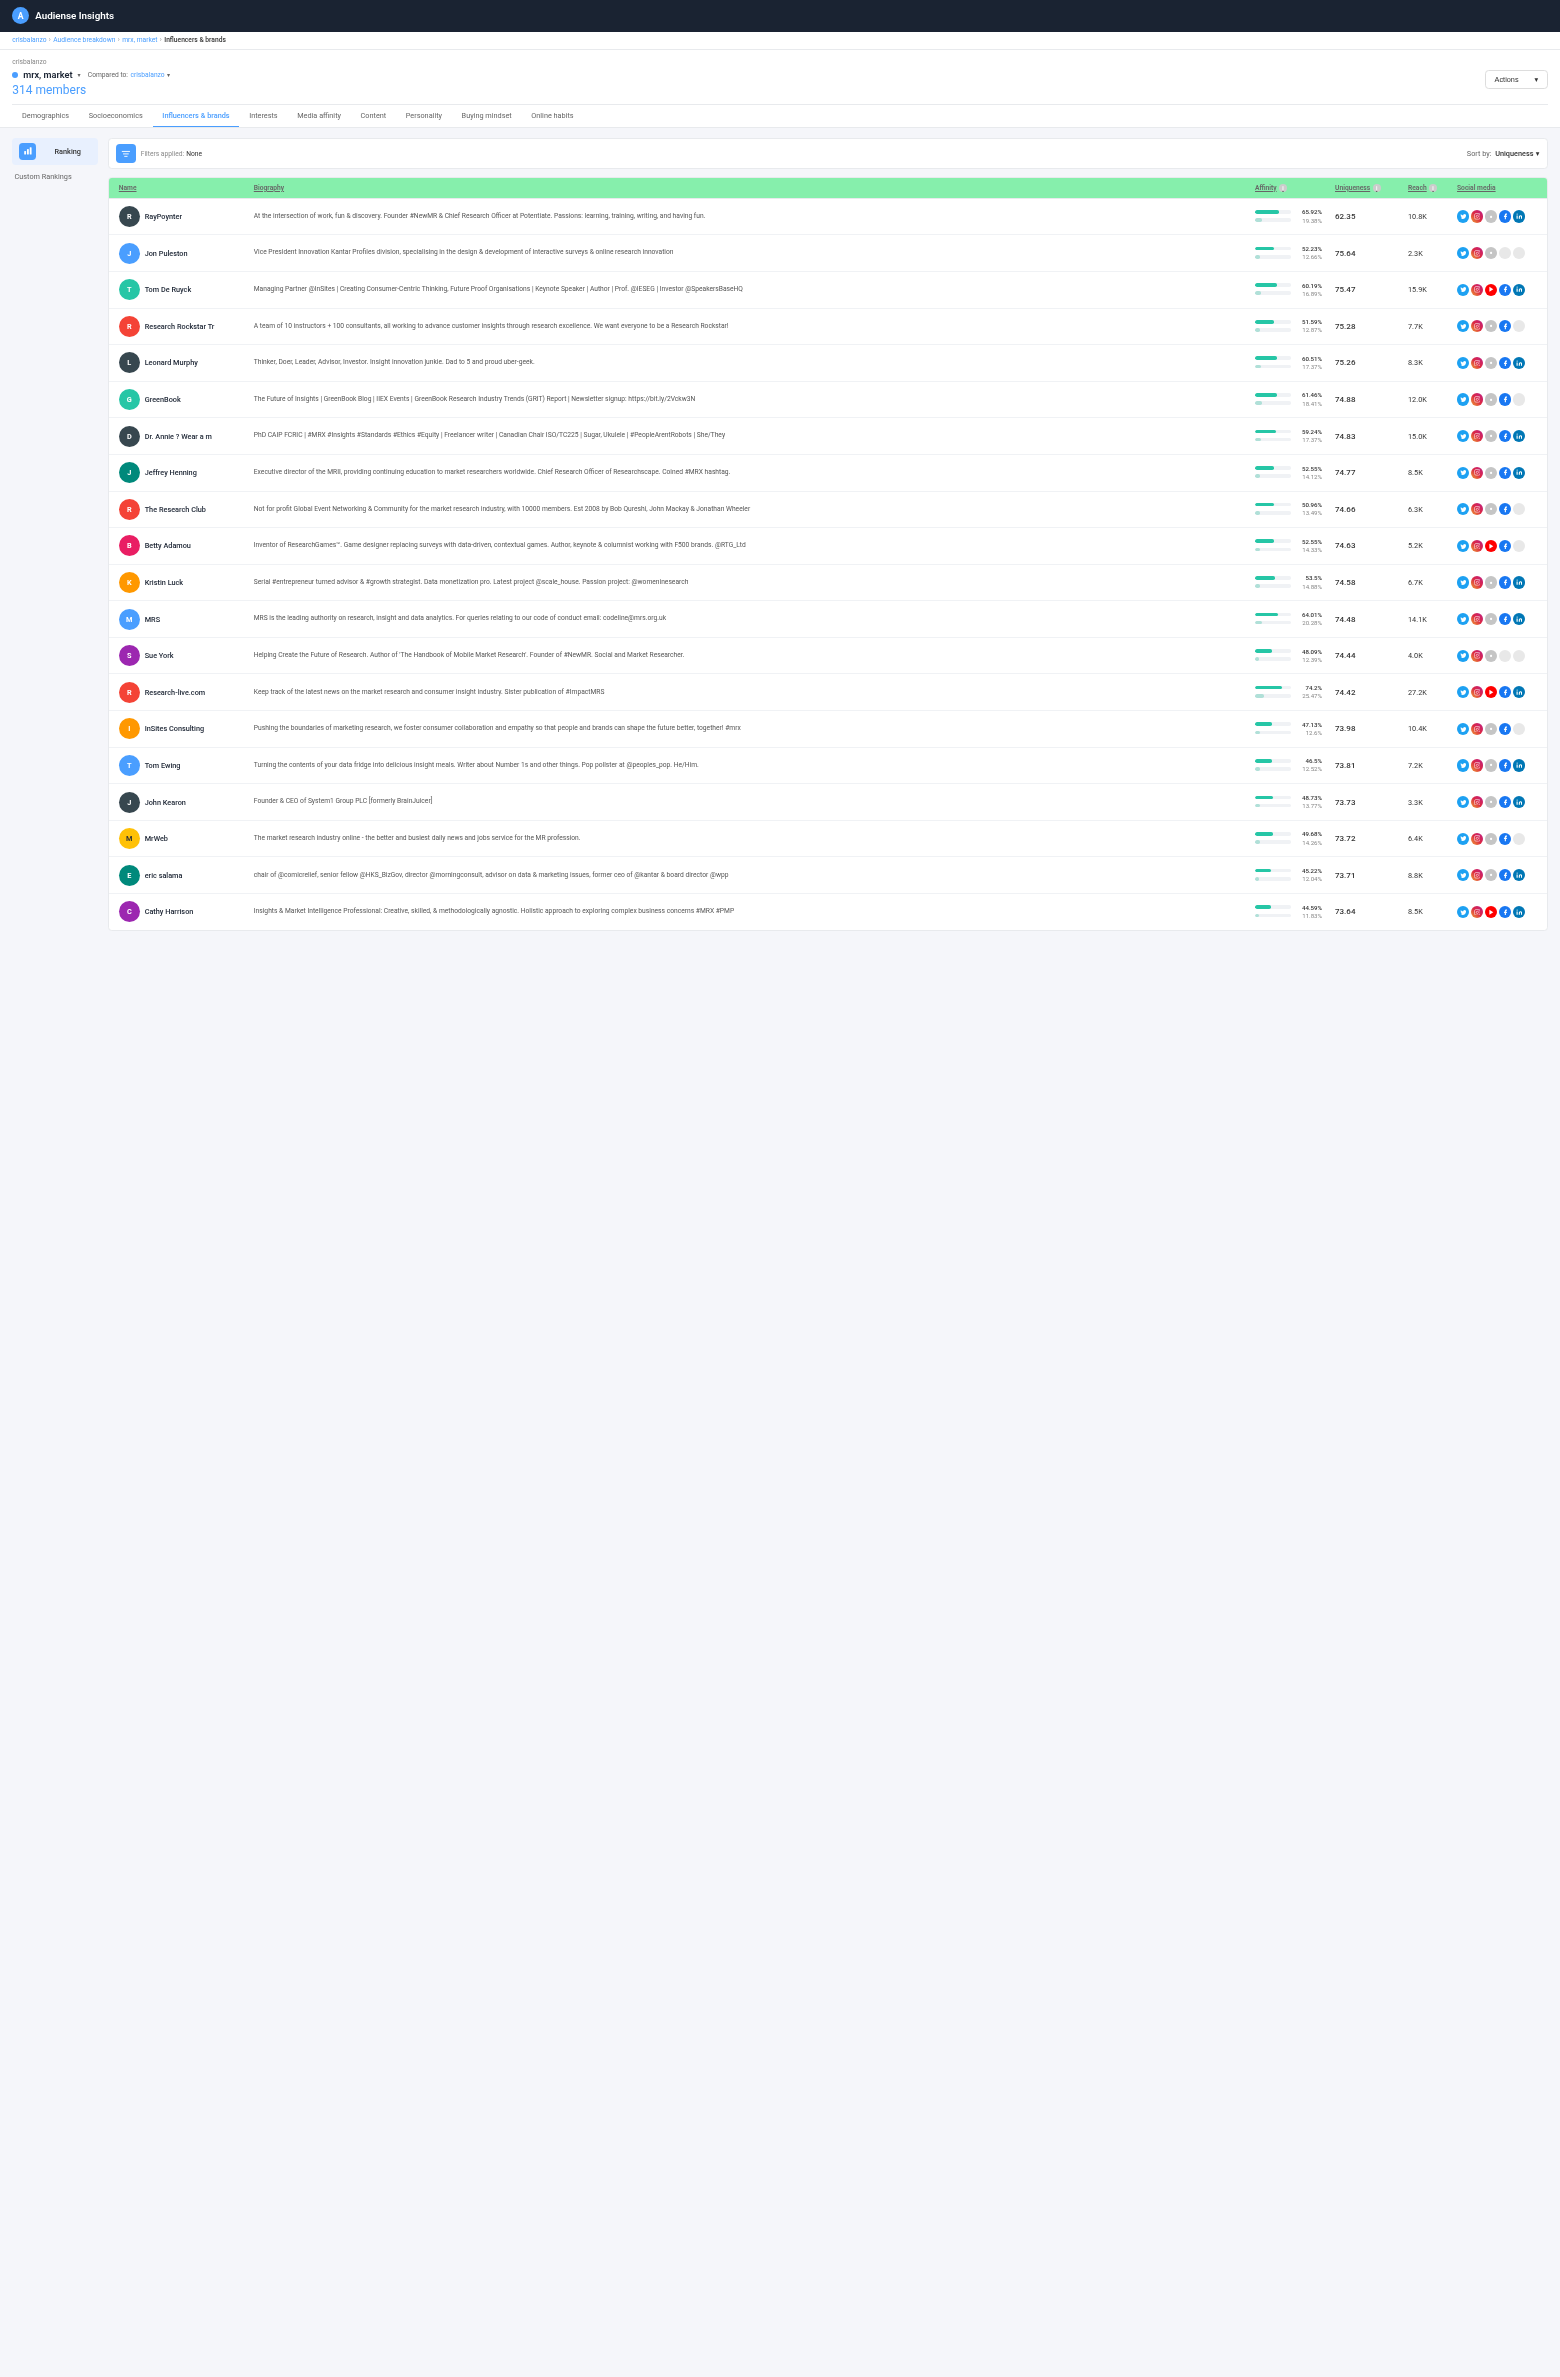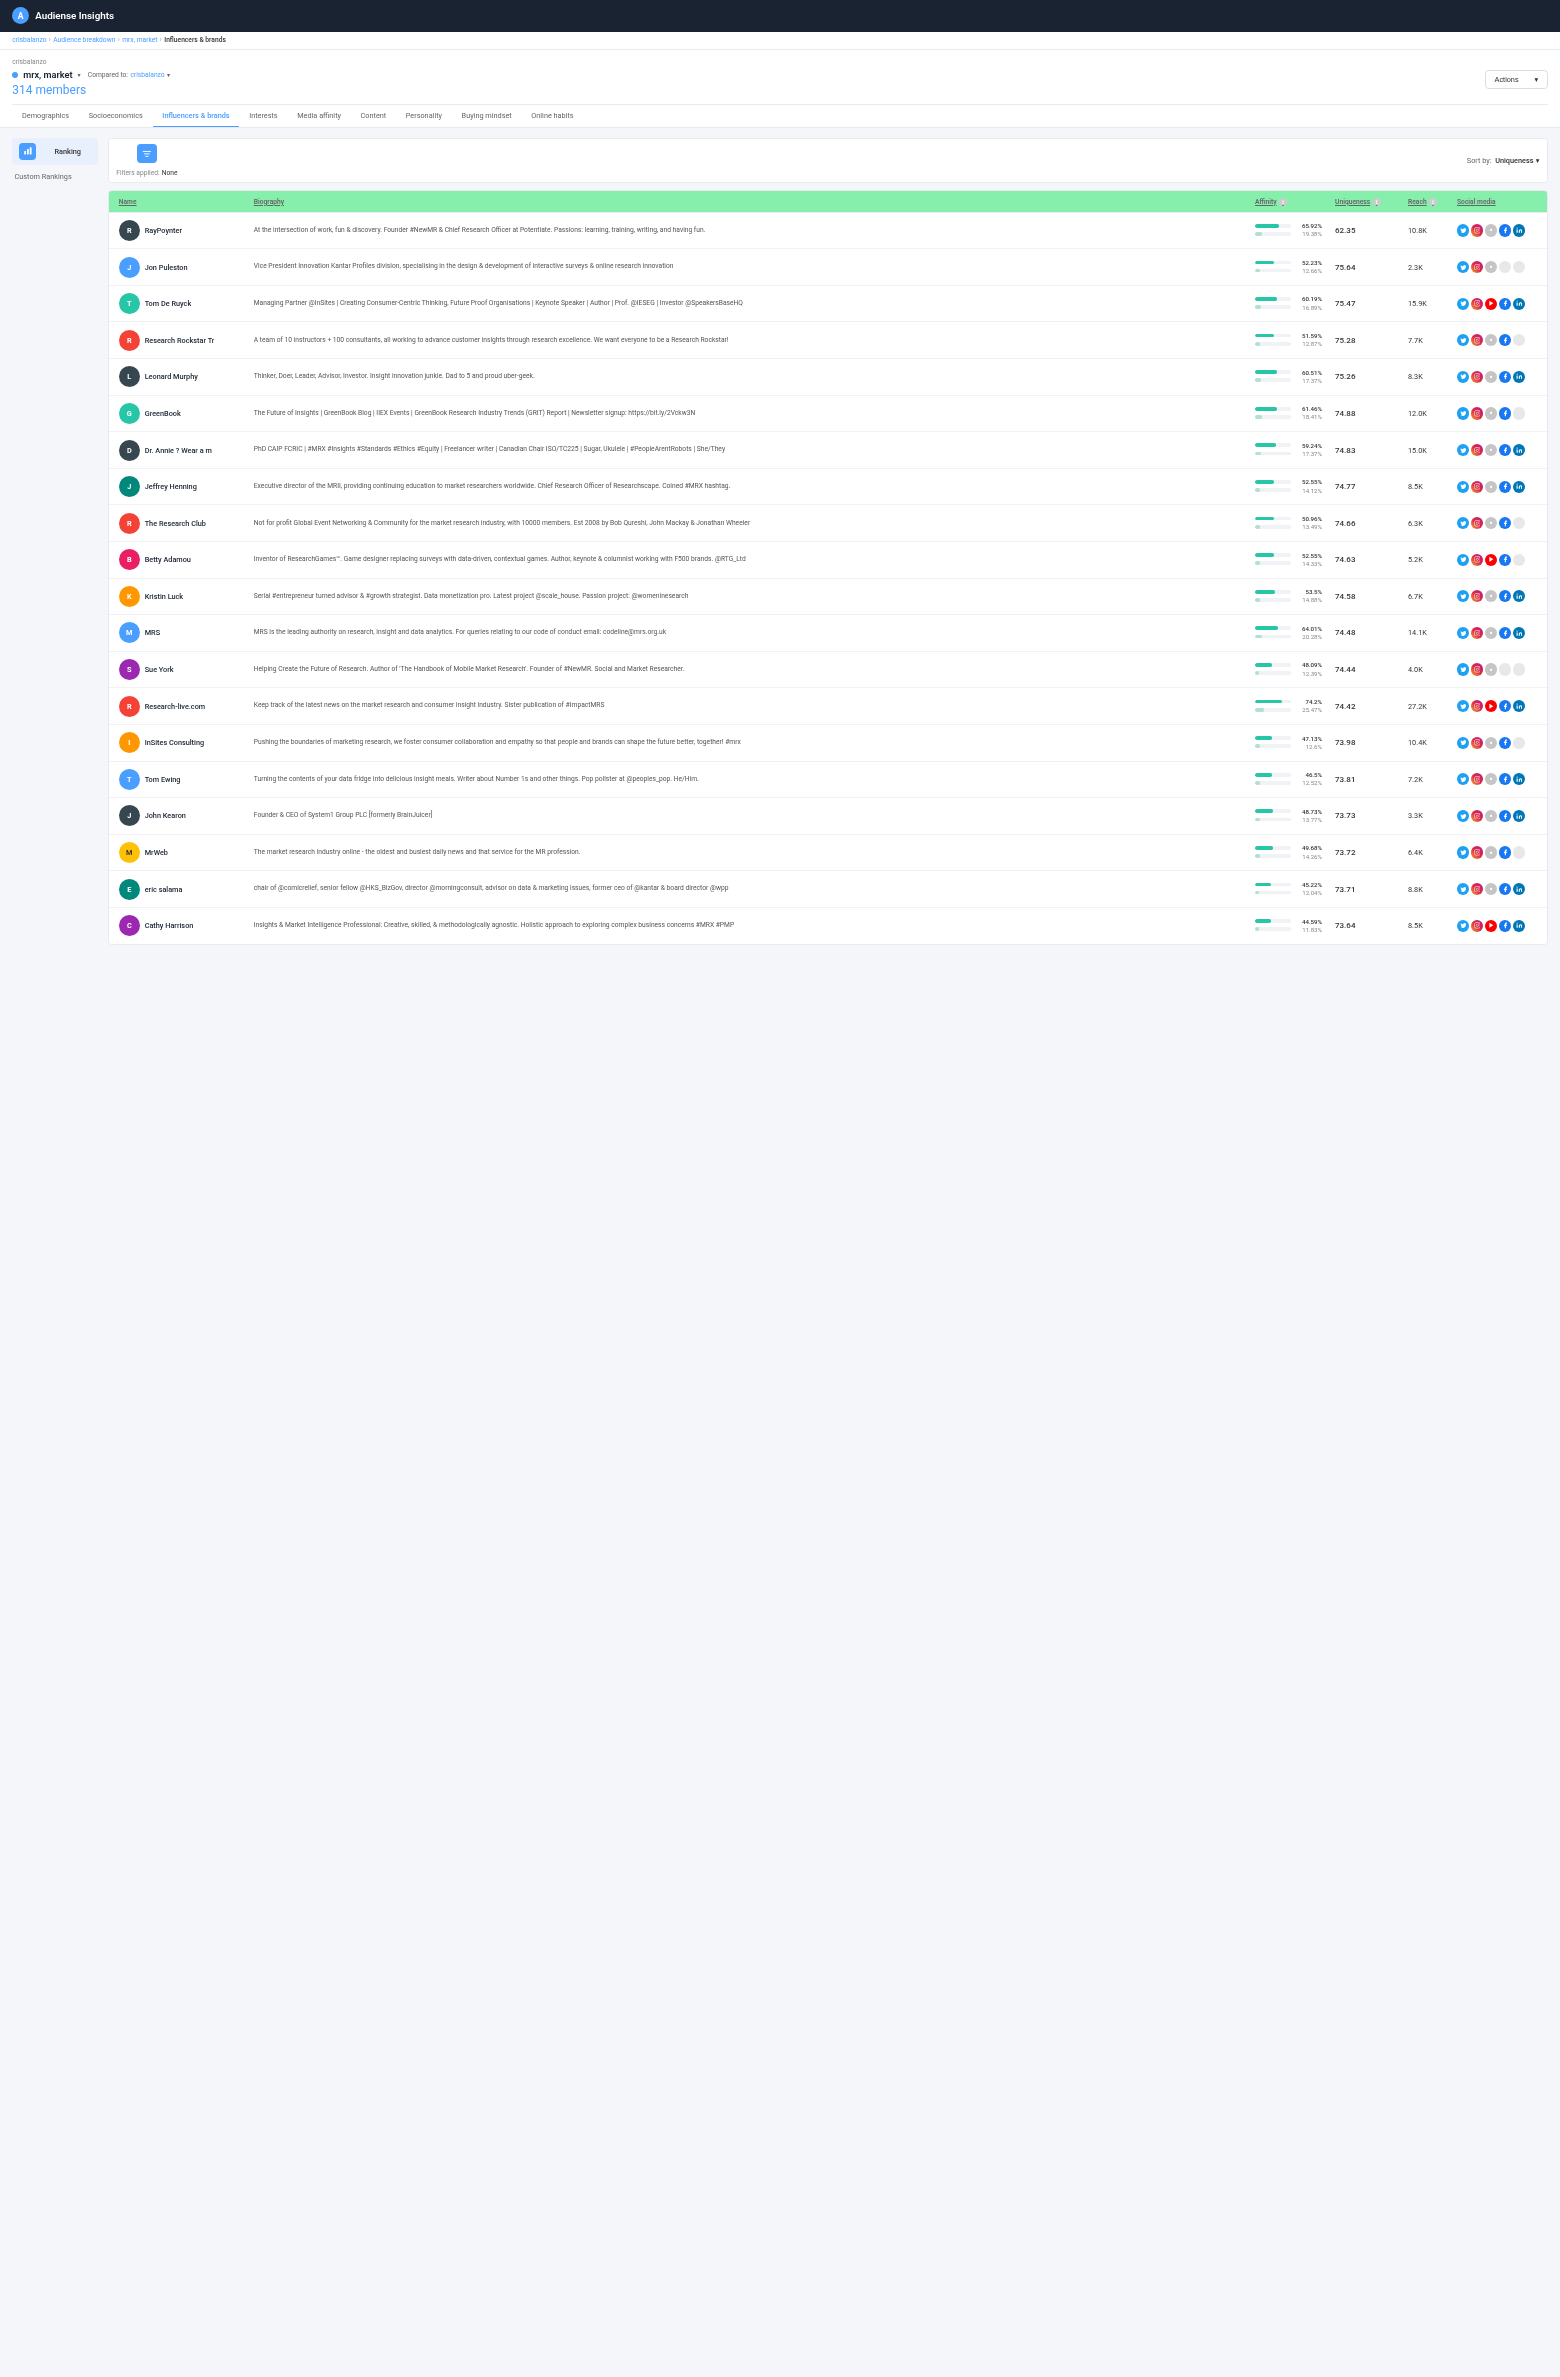--- a/index.html
+++ b/index.html
@@ -39,21 +39,21 @@
     
     
     .content-layout { display: flex; gap: 9.8px; }
     .sidebar { width: 86px; flex-shrink: 0; }
     .sidebar-item { padding: 4.9px 7.3px; border-radius: 3.7px; font-size: 7.3px; cursor: pointer; color: #333; background: #e8f0fe; font-weight: 500; margin-bottom: 2.4px; display: flex; align-items: center; gap: 18px; }
     .sidebar-item .sidebar-icon { width: 17px; height: 17px; background: #4a9eff; border-radius: 3.7px; display: flex; align-items: center; justify-content: center; }
     .sidebar-item-text { padding: 4.9px 2.4px; font-size: 7.3px; color: #666; cursor: pointer; }
     
     
     .filter-bar { display: flex; align-items: center; justify-content: space-between; margin-bottom: 7.3px; padding: 4.9px 7.3px; background: white; border: 0.6px solid #e8eaed; border-radius: 3.7px; }
-    .filter-left { display: flex; align-items: center; gap: 4.9px; flex-direction: column; }
+    .filter-left { display: flex; align-items: center; gap: 4.9px; }
     .filter-icon { width: 19.6px; height: 19.6px; background: #4a9eff; border-radius: 3.7px; display: flex; align-items: center; justify-content: center; color: white; font-size: 8.6px; }
     .filter-applied { font-size: 6.7px; color: #888; }
     .filter-value { font-size: 6.7px; color: #333; }
     .sort-by { display: flex; align-items: center; gap: 3.7px; font-size: 7.3px; color: #666; }
     .sort-dropdown { display: flex; align-items: center; gap: 2.4px; font-size: 7.3px; color: #333; font-weight: 500; cursor: pointer; }
     
     
     .table-container { background: white; border: 0.6px solid #e8eaed; border-radius: 3.7px; overflow: hidden; }
     .table-header { display: grid; grid-template-columns: 135px 1fr 80px 73px 49px 80px; padding: 6.1px 9.8px; border-bottom: 0.6px solid #e8eaed; background: #86efac; font-size: 6.7px; font-weight: 600; color: #666; align-items: center; text-decoration: underline; }
     .col-header { display: flex; align-items: center; gap: 2.4px; }
@@ -1058,21 +1058,21 @@
                     <circle cx="4" cy="4" r="2"></circle>
                   </svg>
                 </div>
               </div>
             </div>
             <div class="table-row">
               <div class="person-cell">
                 <div class="avatar av-amber">M</div>
                 <div class="person-name">MrWeb</div>
               </div>
-              <div class="bio-cell">The market research industry online - the oldest and busiest daily news and that service for the MR profession.</div>
+              <div class="bio-cell">The market research industry online - the better and busiest daily news and jobs service for the MR profession.</div>
               <div class="affinity-cell">
                 <div style="width: 67px;">
                   <div class="bar-row">
                     <div class="bar-bg">
                       <div class="bar-fill bar-teal" style="width: 50%;"></div>
                     </div>
                     <div class="bar-label" style="font-size: 6.1px; color: rgb(51, 51, 51); font-weight: 500; min-width: 27px; text-align: right;">49.68%</div>
                   </div>
                   <div class="bar-row">
                     <div class="bar-bg">

